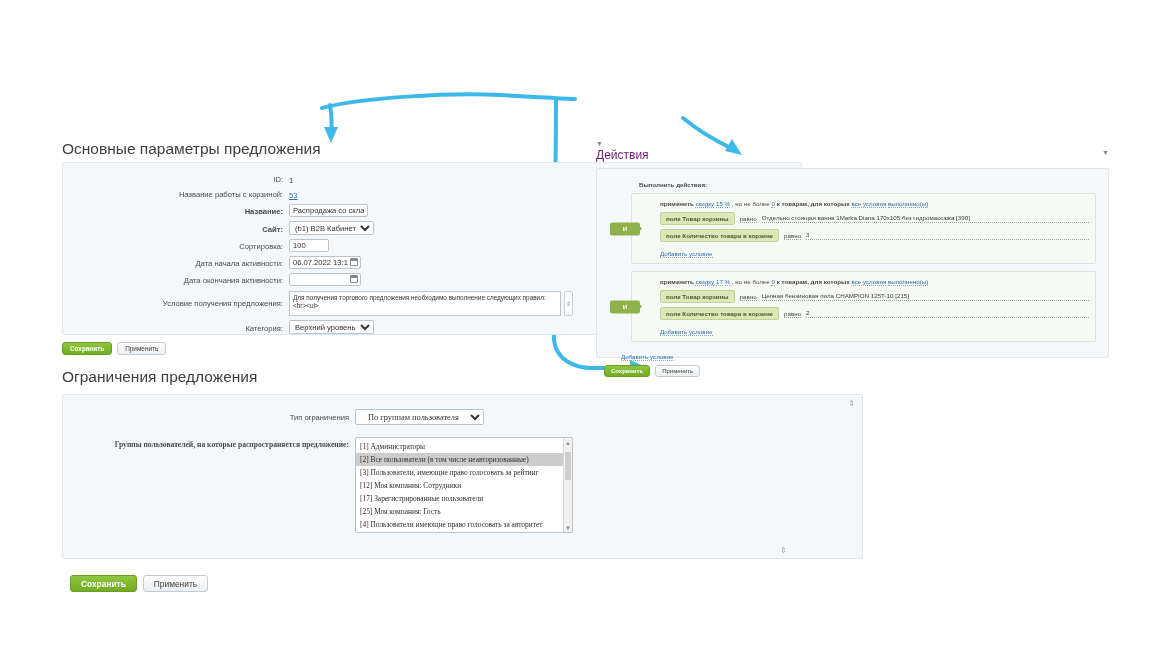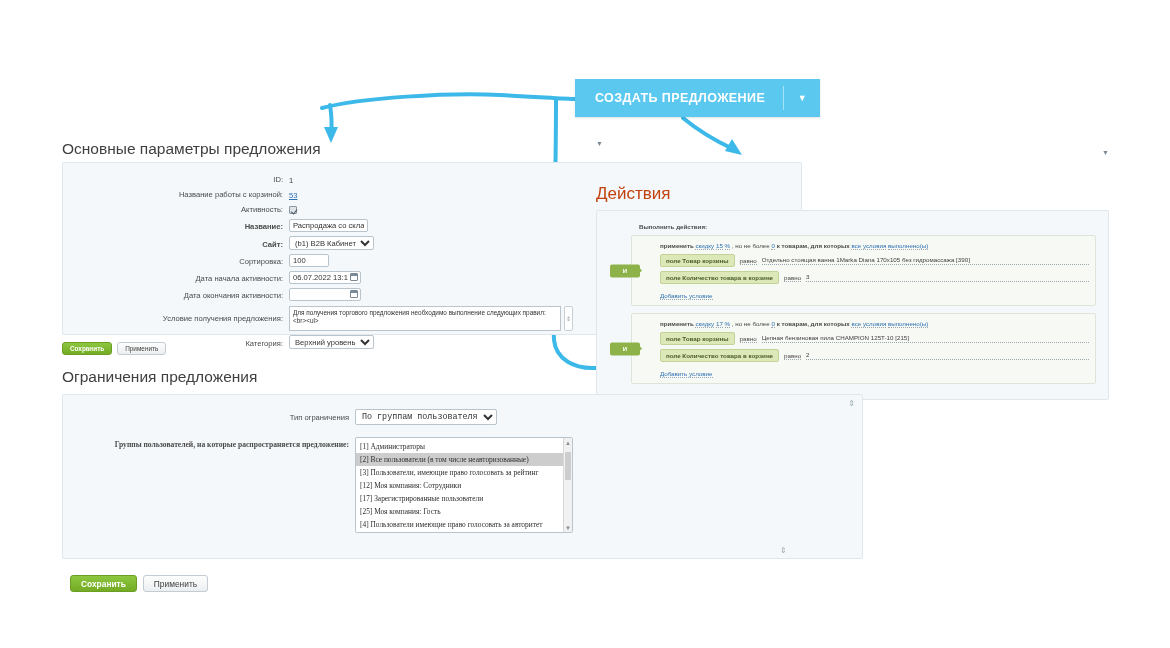--- a/index.html
+++ b/index.html
@@ -110,21 +110,21 @@
   .btn-grey{
     background:linear-gradient(#fdfdfd,#eceff1);
     border:1px solid #c3ccd2; color:#3f3f3f;
   }
   #main-actions{ margin-top:7px; display:flex; gap:5px; }
   #main-actions .btn{ height:13px; font-size:6.4px; padding:0 7px; }
 
   
   #actions-sec{ position:absolute; left:596px; top:148px; width:513px; }
   #actions-head{ display:flex; align-items:flex-start; justify-content:space-between; }
-  #actions-title{ font-size:17px; color:#c2410c;margin-top:36px; }
+  #actions-title{ font-size:12px; color:#701a75; }
   .caret-sm{ color:#7b8a94; font-size:7px; line-height:10px; }
   #actions-caret-top{ position:absolute; left:0px; top:-8px; color:#7b8a94; font-size:7px; }
   #actions-panel{ margin-top:6px; height:190px; position:relative; padding:10px 12px; }
   #act-do-label{ font-size:6.2px; font-weight:bold; color:#4a4a4a; margin:2px 0 5px 30px; }
 
   .act-block{
     position:relative; margin-left:22px; margin-bottom:7px;
     background:#f7f9f4; border:1px solid #dfe4d8; border-radius:2px;
     padding:5px 6px 5px 28px;
   }
@@ -162,23 +162,23 @@
   }
   #act-add-cond-outer{ margin-left:12px; margin-top:2px; }
   #actions-footer{ margin-top:7px; display:flex; gap:5px; margin-left:8px; }
   #actions-footer .btn{ height:12px; font-size:6px; padding:0 6px; }
 
   
   #restr-sec{ position:absolute; left:62px; top:368px; width:801px; }
   #restr-panel{ margin-top:8px; height:165px; position:relative; padding-top:14px; }
   #restr-panel .frm-lbl{ width:292px; font-size:7.6px; }
   #restr-type-select{
-    font-family:Liberation Mono, monospace; font-size:8.4px;
+    font-family:Liberation Serif, serif; font-size:8.4px;
     border:1px solid #b9c4cc; background:#fff; height:16px;
-    border-radius:2px; padding:0 2px; color:#333;
+    border-radius:2px; padding:0 8px; color:#333;
   }
   #group-list{
     width:218px; height:96px; background:#fff;
     border:1px solid #b9c4cc; border-radius:2px;
     overflow:hidden; position:relative;
   }
   #group-list ul{ list-style:none; margin:0; padding:2px 0 0 0; }
   #group-list li{
     font-size:7.4px; color:#2e2e2e; padding:1.5px 4px; line-height:10px;
     white-space:nowrap; cursor:pointer;
@@ -212,46 +212,37 @@
     <path d="M 322 108 C 360 98 450 92 500 95 C 540 97 565 99 575 99" fill="none" stroke="#3cb9e8" stroke-width="4" stroke-linecap="round" transform="translate(0,0)"></path>
     <path d="M 330 105 C 332 118 332 126 331 133" fill="none" stroke="#3cb9e8" stroke-width="4" stroke-linecap="round"></path>
     <polygon points="331,143 324,127 338,127" fill="#3cb9e8"></polygon>
     <path d="M 683 118 C 700 132 718 142 733 149" fill="none" stroke="#3cb9e8" stroke-width="4" stroke-linecap="round"></path>
     <polygon points="742,155 725,151 732,139" fill="#3cb9e8"></polygon>
     <path d="M 556 100 C 556 200 552 300 554 340 C 556 360 575 368 592 368" fill="none" stroke="#3cb9e8" stroke-width="4" stroke-linecap="round"></path>
     <polygon points="648,368 630,360 630,376" fill="#3cb9e8"></polygon>
     <line x1="592" y1="368" x2="634" y2="368" stroke="#3cb9e8" stroke-width="4" stroke-linecap="round"></line>
   </svg>
 
-  <div id="cta-wrap">
-    <button id="cta-main">СОЗДАТЬ ПРЕДЛОЖЕНИЕ</button>
-    <div id="cta-sep"></div>
-    <div id="cta-arrow">▼</div>
-  </div>
 
   <div id="main-params">
     <div class="sec-title">Основные параметры предложения</div>
 
     <div class="panel" id="main-form-panel">
       <div style="padding:11px 0 0 0;">
 
         <div class="frm-row">
           <div class="frm-lbl">ID:</div>
           <div class="frm-val">1</div>
         </div>
 
         <div class="frm-row">
           <div class="frm-lbl">Название работы с корзиной:</div>
           <div class="frm-val"><a href="#">53</a></div>
         </div>
 
-        <div class="frm-row">
-          <div class="frm-lbl">Активность:</div>
-          <div class="frm-val"><span class="chk"></span></div>
-        </div>
 
         <div class="frm-row">
           <div class="frm-lbl b">Название:</div>
           <input class="tb" style="width: 79px;" value="Распродажа со склада">
         </div>
 
         <div class="frm-row">
           <div class="frm-lbl b">Сайт:</div>
           <select class="sb">
             <option>(b1) B2B Кабинет</option>

